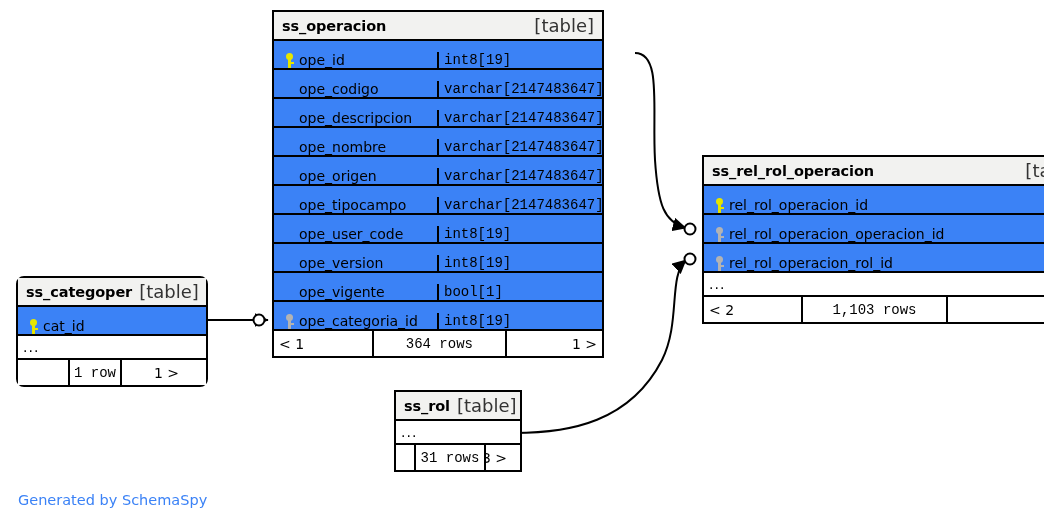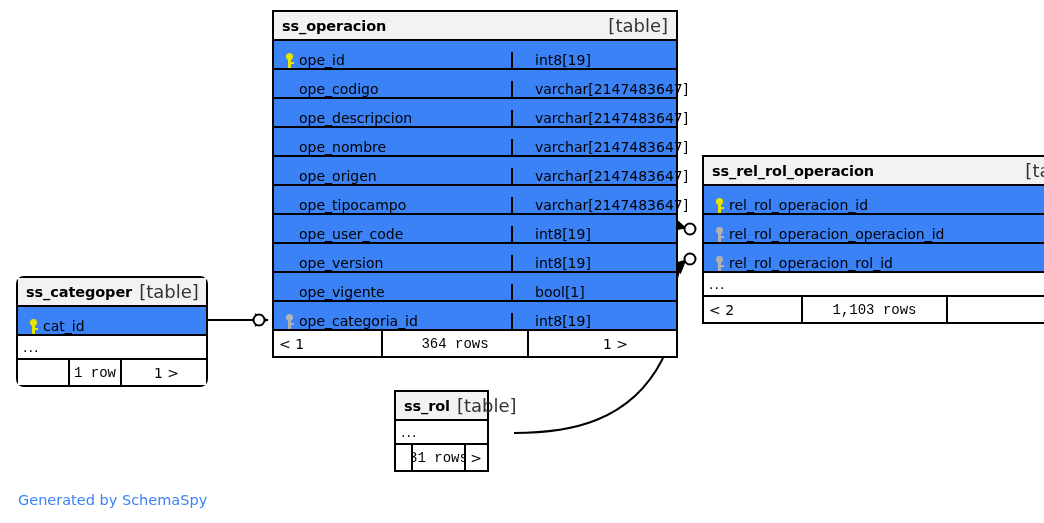--- a/index.html
+++ b/index.html
@@ -85,24 +85,25 @@
     padding-left: 6px;
     font-size: 14px;
     white-space: nowrap;
     overflow: hidden;
     flex: 1 1 auto;
   }
   .cell-type {
     box-sizing: border-box;
     display: flex;
     align-items: center;
-    padding-left: 22px;
+    padding-left: 5px;
     font-size: 14px;
     white-space: nowrap;
     border-left: 2px solid #000000;
+    font-family: Liberation Mono, monospace;
   }
 
   .keyslot {
     width: 19px;
     min-width: 19px;
     display: flex;
     align-items: center;
     justify-content: center;
   }
 
@@ -171,24 +172,24 @@
   #credit {
     position: absolute;
     left: 18px;
     top: 492px;
     font-size: 14.5px;
     color: #3b82f6;
     white-space: nowrap;
   }
 
   
-  #t-operacion      { left: 272px; top: 10px;  width: 406px; }
+  #t-operacion      { left: 272px; top: 10px;  width: 332px; }
   #t-relrolop       { left: 702px; top: 155px; width: 393px; }
   #t-categoper      { left: 16px;  top: 276px; width: 192px; border-radius: 8px; }
-  #t-rol            { left: 394px; top: 390px; width: 95px; }
+  #t-rol            { left: 394px; top: 390px; width: 128px; }
 </style>
 </head>
 <body>
 
 <div id="canvas">
 
   <svg id="edges" viewBox="0 0 1044 523" width="1044" height="523">
     <defs>
       <marker id="crowfoot" viewBox="0 0 10 10" refX="9.5" refY="5" markerWidth="7" markerHeight="7" orient="auto-start-reverse">
         <path d="M 0 0 L 10 5 L 0 10 z" fill="#000000"></path>

